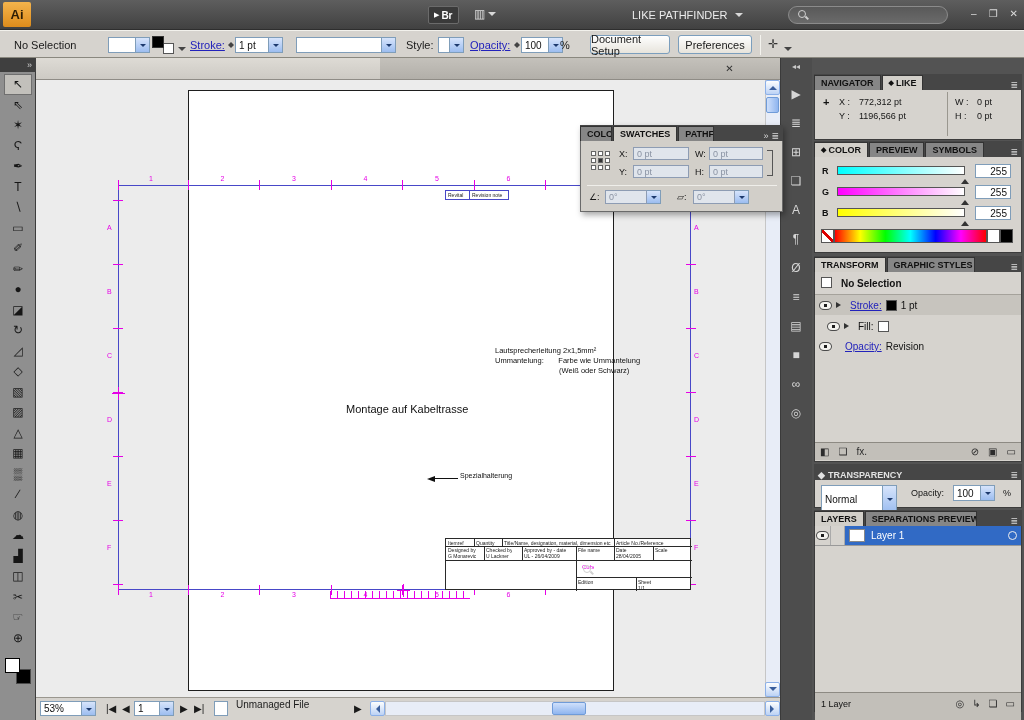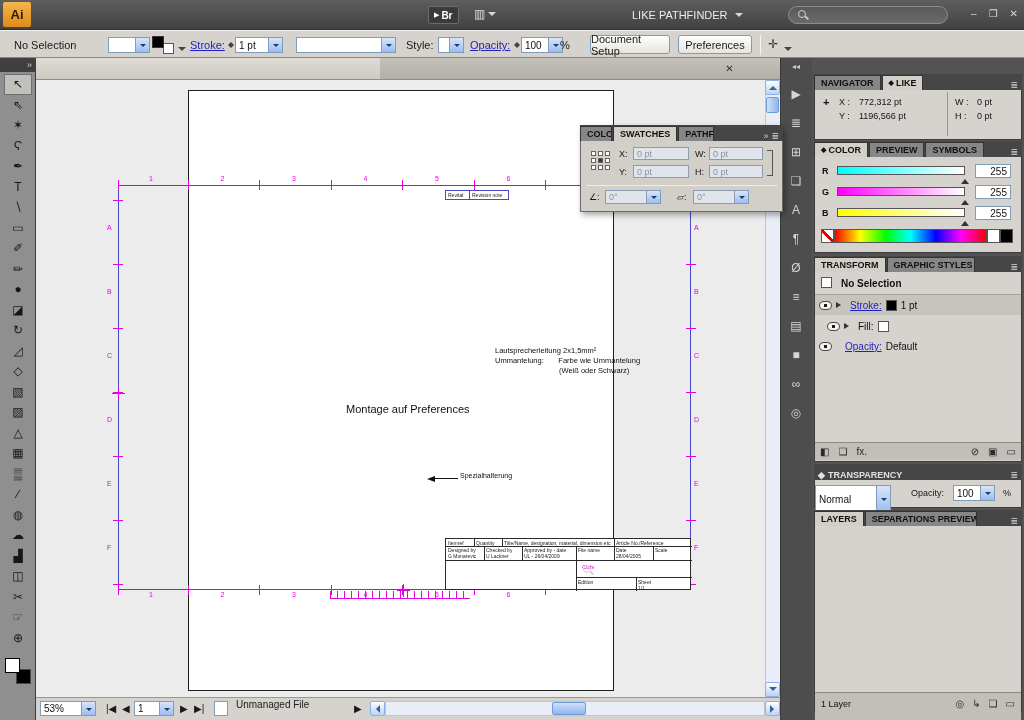--- a/index.html
+++ b/index.html
@@ -312,21 +312,21 @@
         <div class="crossv" style="left: 367px; top: 504px;"></div>
       </div>
     <div id="comb" class="abs"></div>
     <div id="revbox" class="abs">
       <span>Revital</span>
       <span>Revision note</span>
     </div>
     <span class="dtext" style="left:459px;top:266px;font-size:7.5px">Lautsprecherleitung 2x1,5mm²</span>
     <span class="dtext" style="left:459px;top:276px;font-size:7.5px">Ummantelung:       Farbe wie Ummantelung</span>
     <span class="dtext" style="left:523px;top:286px;font-size:7.5px">(Weiß oder Schwarz)</span>
-    <span class="dtext" style="left:310px;top:323px;font-size:11px">Montage auf Preferences</span>
+    <span class="dtext" style="left:310px;top:323px;font-size:11px">Montage auf Kabeltrasse</span>
     <div id="callout-arrow" class="abs">
       <span class="head"></span>
         <span class="line"></span>
     </div>
     <span class="dtext" style="left:424px;top:392px;font-size:7px">Spezialhalterung</span>
 
     <div id="titleblock" class="abs">
       <div class="tbl-h" style="left:0;top:7px;width:246px"></div>
       <div class="tbl-h" style="left:0;top:21px;width:246px"></div>
       <div class="tbl-h" style="left:130px;top:38px;width:116px"></div>
@@ -539,21 +539,21 @@
     </div>
     <div class="abs" style="left:0;top:44px;width:237px;height:20px;display:flex;align-items:center;gap:4px;padding:0 12px">
       <span class="eye"></span>
       <span class="tri"></span>
       <span style="font-size:10px">Fill:</span>
       <span class="swatch" style="background:#fff"></span>
     </div>
     <div class="abs" style="left:0;top:65px;width:206px;height:18px;display:flex;align-items:center;gap:4px;padding:0 4px">
       <span class="eye"></span>
       <span class="bluelink" style="font-size:10px;margin-left:9px">Opacity:</span>
-      <span style="font-size:10px">Default</span>
+      <span style="font-size:10px">Revision</span>
     </div>
     <div class="abs" style="left:0;top:170px;width:206px;height:18px;background:#c2bfb9;border-top:1px solid #8d8a83;display:flex;align-items:center;padding:0 5px;gap:9px" id="app-footer">
         <span class="ico">◧</span>
         <span class="ico">❑</span>
         <span class="ico">fx.</span>
         <span class="ico" style="margin-left: auto;">⊘</span>
         <span class="ico">▣</span>
         <span class="ico">▭</span>
       </div>
   </div>
@@ -561,40 +561,51 @@
   <div class="tabbar" style="top:464px">
     <div class="pmenu" style="margin-left:0;color:#e2e2e2;font-weight:bold;font-size:9px;gap:3px">
       <span class="dia">◆</span>
       <span>TRANSPARENCY</span>
     </div>
     <div class="pmenu">
         <span>≣</span>
       </div>
   </div>
   <div class="pcontent" style="top:480px;height:28px">
-    <div class="abs" style="left:0;top:5px;display:flex;height:28px">
+    <div class="abs" style="left:6px;top:5px;display:flex;height:28px">
       <div class="xpfield" style="width:62px">Normal</div>
       <div class="ddbtn"></div>
     </div>
     <span class="abs psmall" style="left:96px;top:8px">Opacity:</span>
     <div class="abs" style="left:138px;top:5px;display:flex;height:16px">
       <div class="xpfield" style="width:28px">100</div>
       <div class="ddbtn"></div>
     </div>
     <span class="abs psmall" style="left:188px;top:8px">%</span>
   </div>
 
   <div class="tabbar" style="top:510px">
     <div class="tab active">LAYERS</div>
     <div class="tab" style="max-width:112px">SEPARATIONS PREVIEW</div>
     <div class="pmenu">
         <span>≣</span>
       </div>
   </div>
   <div class="pcontent" style="top:526px;height:186px">
+    <div class="abs" style="left:0;top:0;width:206px;height:20px;border-bottom:1px solid #999;display:flex;align-items:stretch">
+      <div style="width:16px;display:flex;align-items:center;justify-content:center;border-right:1px solid #aaa">
+          <span class="eye"></span>
+        </div>
+      <div style="width:14px;border-right:1px solid #aaa"></div>
+      <div style="flex:1;background:#316ac5;display:flex;align-items:center;gap:6px;padding:0 4px">
+        <span style="width:16px;height:13px;background:#fff;border:1px solid #888"></span>
+        <span style="color:#fff;font-size:10px">Layer 1</span>
+        <span class="circ" style="margin-left:auto"></span>
+      </div>
+    </div>
     <div class="abs" style="left:0;top:166px;width:206px;height:16px;background:#c2bfb9;border-top:1px solid #8d8a83;display:flex;align-items:flex-end;padding:16px 6px">
       <span style="font-size:9px">1 Layer</span>
       <div id="layers-footer-icons" style="margin-left:auto;display:flex;gap:8px">
           <span class="ico">◎</span>
           <span class="ico">↳</span>
           <span class="ico">❏</span>
           <span class="ico">▭</span>
         </div>
     </div>
   </div>

